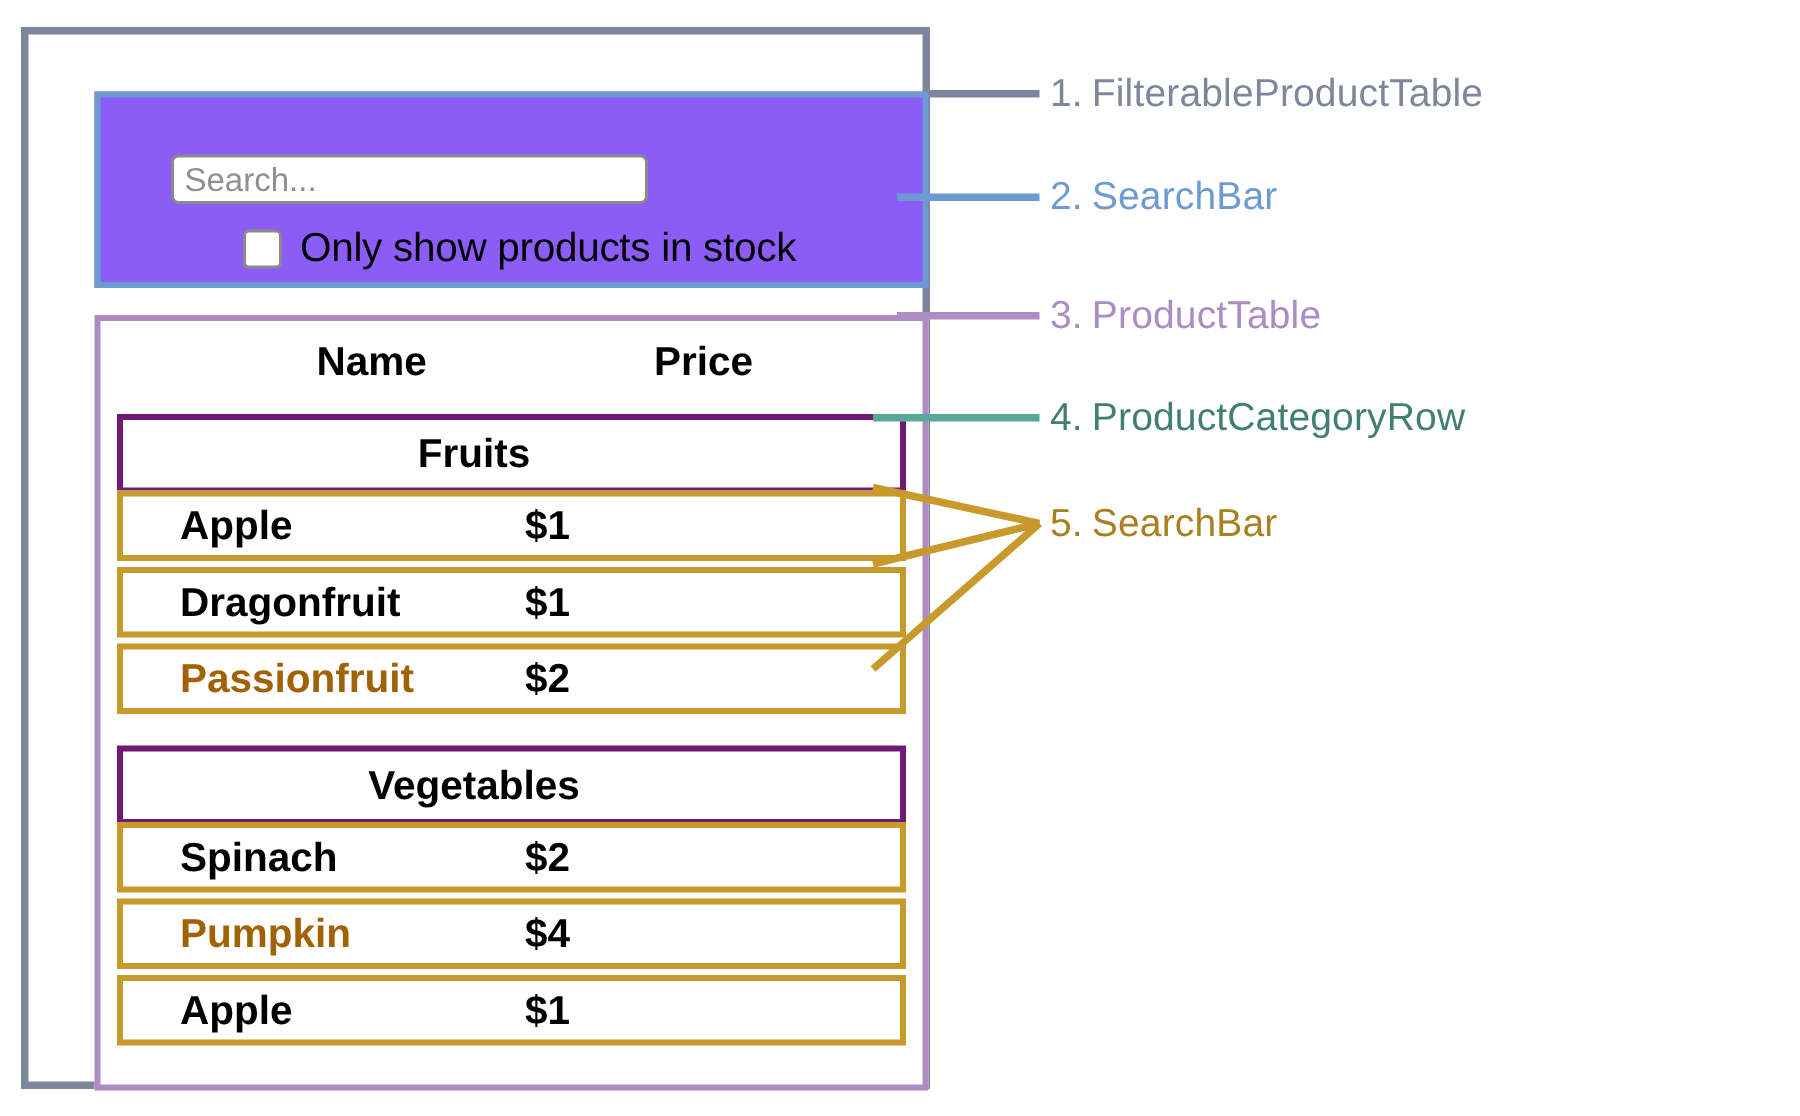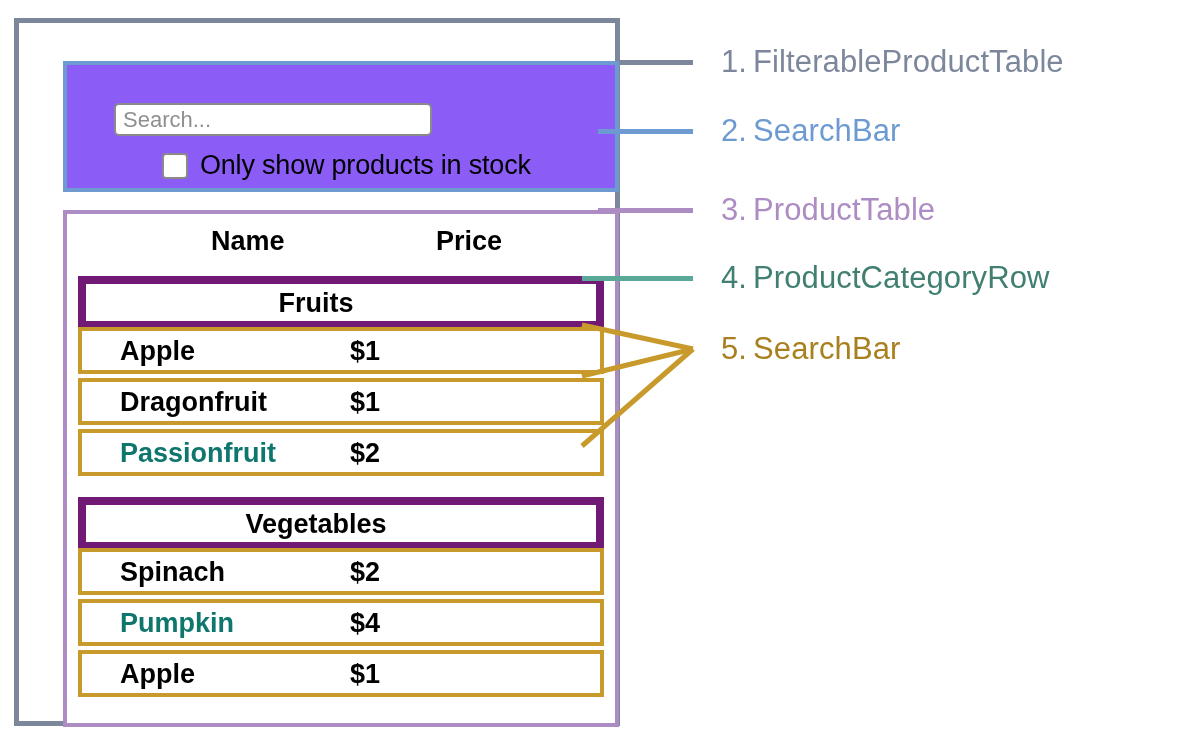--- a/index.html
+++ b/index.html
@@ -111,21 +111,21 @@
   #hdr-name  { left: 95px; }
   #hdr-price { left: 320px; }
 
   
   .category-row {
     position: absolute;
     left: 11px;
     width: 526px;
     height: 53px;
     box-sizing: border-box;
-    border: 8px solid #701a75;
+    border: 4px solid #701a75;
     background: #ffffff;
   }
   .category-row .cat-text {
     position: absolute;
     left: 0;
     right: 0;
     top: 50%;
     transform: translateY(-50%);
     text-align: center;
     font-size: 27px;
@@ -148,36 +148,35 @@
   .product-row .cell {
     position: absolute;
     top: 50%;
     transform: translateY(-50%);
     font-size: 27px;
     color: #000000;
     white-space: nowrap;
   }
   .product-row .cell-name  { left: 38px; }
   .product-row .cell-price { left: 268px; }
-  .product-row .cell.out-of-stock { color: #0f766e; }
+  .product-row .cell.out-of-stock { color: #a16207; }
 
   
   .legend-line {
     position: absolute;
     height: 5px;
     border-radius: 0;
   }
   .legend-label {
     position: absolute;
     left: 700px;
-    font-size: 31px;
+    font-size: 26px;
     letter-spacing: 0.1px;
     white-space: nowrap;
     transform: translateY(-50%);
-    margin-left: 21px;
   }
   .legend-num { margin-right: 6px; }
 
   #conn-fan { position: absolute; left: 560px; top: 280px; }
 </style>
 </head>
 <body>
 
 <div id="outer-frame">
 

